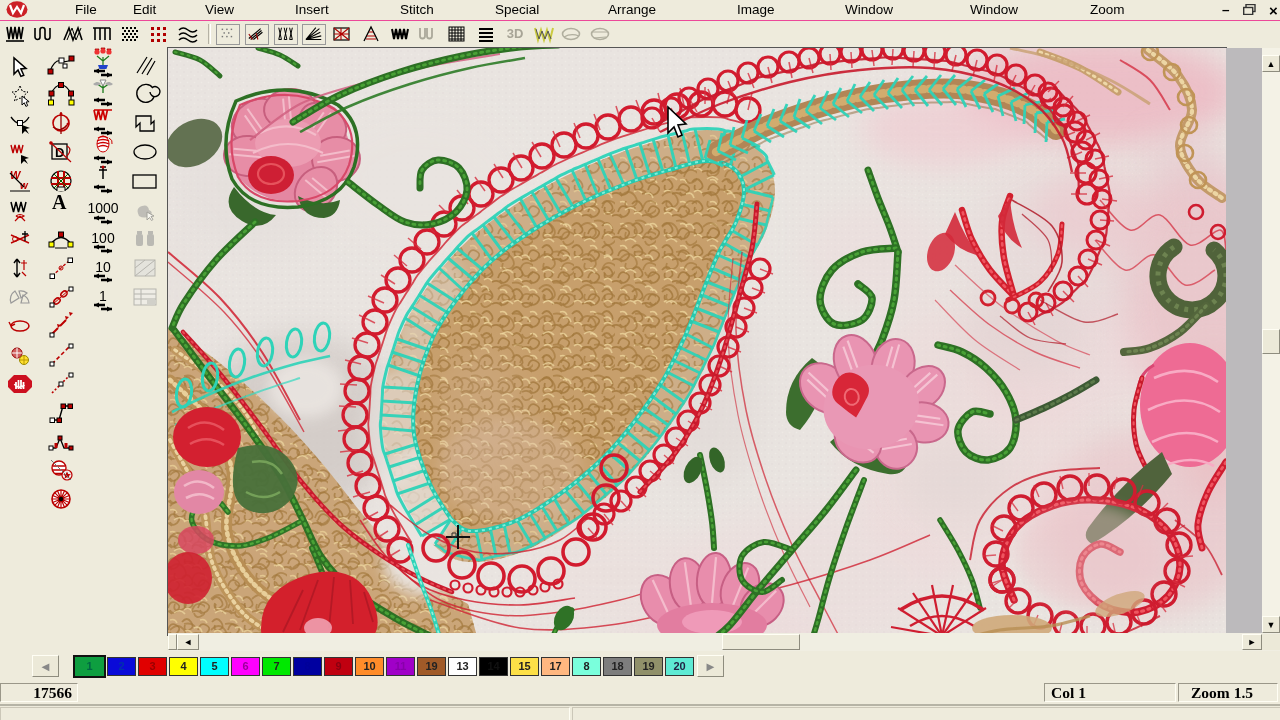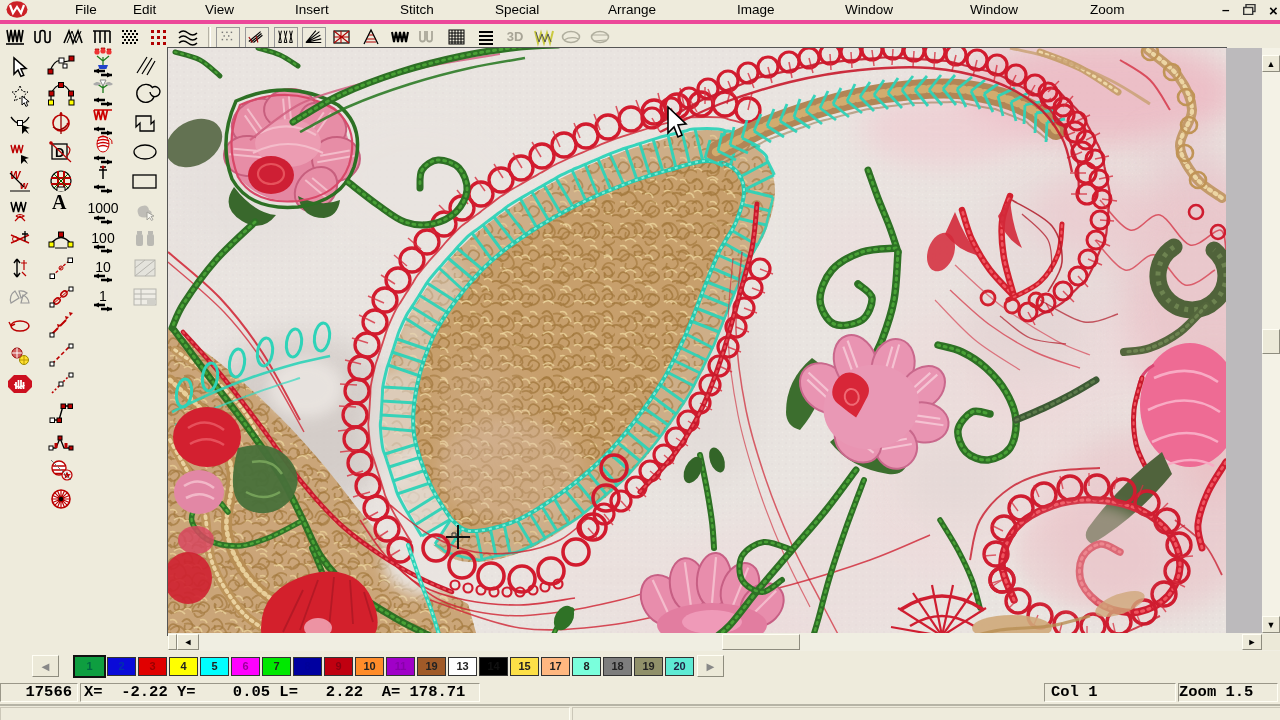--- a/index.html
+++ b/index.html
@@ -1,37 +1,37 @@
 <!DOCTYPE html>
 <html><head>
 <meta charset="utf-8">
 <style>
   html,body{margin:0;padding:0;width:1280px;height:720px;overflow:hidden;
     background:#ece9d8;font-family:"Liberation Sans",sans-serif;}
   .abs{position:absolute;}
   #menubar{position:absolute;left:0;top:0;width:1280px;height:20px;background:#eeebdc;}
   #menubar .mi{position:absolute;top:2px;font-size:13.5px;color:#000;}
   #toolbar{position:absolute;left:0;top:20px;width:1280px;height:27px;background:#eeebdc;
-    border-top:4px solid #ec4899;border-bottom:1px solid #cbc7b8;}
+    border-top:1px solid #ec4899;border-bottom:1px solid #cbc7b8;}
   .tbtn{position:absolute;top:3px;width:24px;height:21px;}
   #leftpanel{position:absolute;left:0;top:47px;width:167px;height:605px;background:#eeebdc;}
   #canvasborder{position:absolute;left:167px;top:47px;width:1059px;height:588px;
     border-top:1px solid #555;border-left:1px solid #555;background:#e9e5e1;}
   #grayband{position:absolute;left:1226px;top:48px;width:36px;height:586px;background:#bcbabc;}
   #vsb{position:absolute;left:1262px;top:48px;width:18px;height:585px;
     background:#f4f2e6;}
   #hsbrow{position:absolute;left:168px;top:633px;width:1112px;height:18px;background:#f0eee2;}
   .sbtn{position:absolute;background:#ece9d8;border-top:1px solid #fffef4;border-left:1px solid #fffef4;
     border-right:1px solid #8e8c7e;border-bottom:1px solid #8e8c7e;box-sizing:border-box;
     display:flex;align-items:center;justify-content:center;font-size:9px;color:#000;}
   #paletterow{position:absolute;left:0;top:651px;width:1280px;height:31px;background:#eeebdc;}
   .sw{position:absolute;top:6px;width:29px;height:19px;box-sizing:border-box;
     border:1px solid #333;font-size:11px;font-weight:bold;text-align:center;line-height:17px;}
   #statusbar{position:absolute;left:0;top:682px;width:1280px;height:22px;background:#eeebdc;
-    font-family:Liberation Mono, monospace;font-weight:bold;font-size:15.5px;}
+    font-family:Liberation Serif, serif;font-weight:bold;font-size:15.5px;}
   .sunken{position:absolute;top:1px;height:19px;border:1px solid;border-color:#9a9789 #fffef4 #fffef4 #9a9789;
     box-sizing:border-box;line-height:17px;white-space:pre;}
   #bottombar{position:absolute;left:0;top:704px;width:1280px;height:16px;background:#eeebdc;
     border-top:2px solid #b6b4a6;}
 </style>
 </head>
 <body>
 
 <div id="menubar">
   <svg class="abs" style="left:6px;top:1px" width="22" height="17" viewBox="0 0 22 17">
@@ -1127,22 +1127,21 @@
   <div class="sw" style="left:510px;background:#fde047;color:#222">15</div>
   <div class="sw" style="left:541px;background:#ffb780;color:#222">17</div>
   <div class="sw" style="left:572px;background:#7affdc;color:#222">8</div>
   <div class="sw" style="left:603px;background:#7d7d7d;color:#222">18</div>
   <div class="sw" style="left:634px;background:#90906a;color:#222">19</div>
   <div class="sw" style="left:665px;background:#5eead4;color:#224">20</div>
 </div>
 
 <div id="statusbar">
   <div class="sunken" style="left:0px;width:78px;text-align:right;padding-right:5px">17566</div>
-  <div class="sunken" style="left:80px;width:400px;padding-left:3px">X=  -2.22 Y=    0.05 L=   2.22  A= 178.71</div>
   <div class="sunken" style="left:482px;width:560px;border-color:#eeebdc"></div>
   <div class="sunken" style="left:1044px;width:132px;padding-left:6px">Col 1</div>
-  <div class="sunken" style="left:1178px;width:100px;padding-left:0">Zoom 1.5</div>
+  <div class="sunken" style="left:1178px;width:100px;padding-left:12px">Zoom 1.5</div>
 </div>
 
 <div id="bottombar">
   <div style="position:absolute;left:0;top:1px;width:568px;height:13px;border:1px solid;border-color:#cbc7b8 #fffef4 #fffef4 #cbc7b8"></div>
   <div style="position:absolute;left:572px;top:1px;width:707px;height:13px;border:1px solid;border-color:#cbc7b8 #fffef4 #fffef4 #cbc7b8"></div>
 </div>
 
 </body></html>

